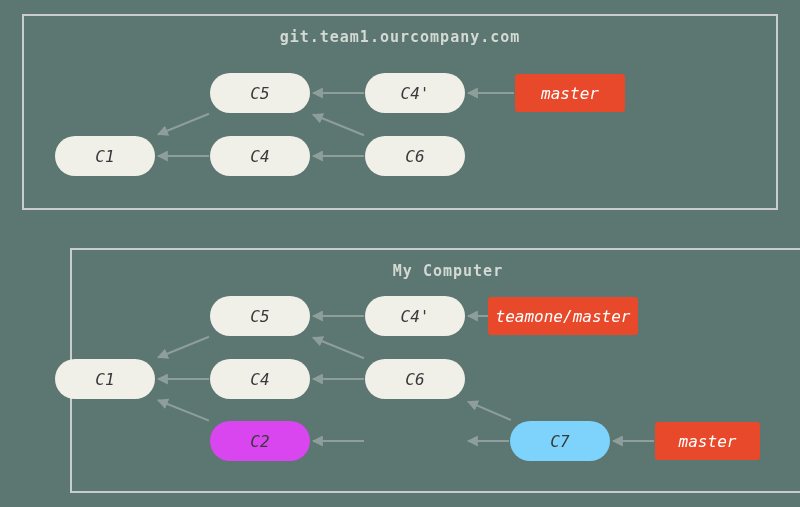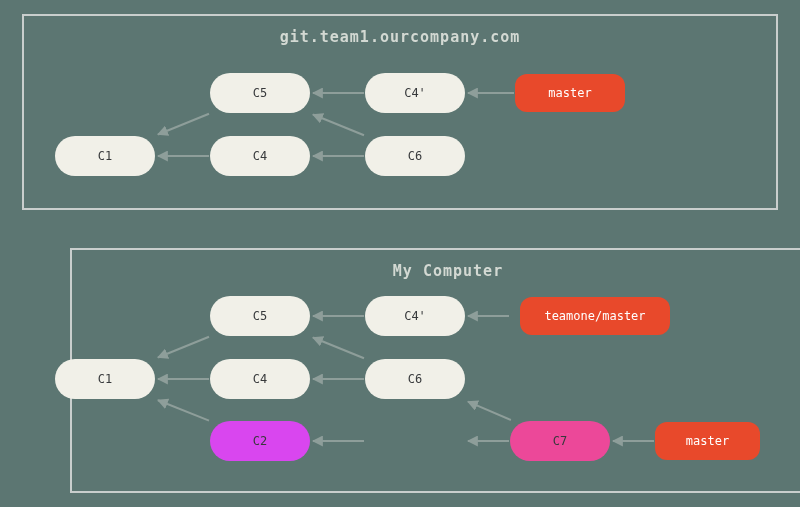--- a/index.html
+++ b/index.html
@@ -33,26 +33,27 @@
     font-weight: bold;
     letter-spacing: 1px;
     font-family: "DejaVu Sans Mono", "Liberation Mono", monospace;
   }
   .node {
     position: absolute;
     z-index: 2;
     display: flex;
     align-items: center;
     justify-content: center;
-    font-size: 12px;
+    font-size: 16px;
     box-sizing: border-box;
     white-space: nowrap;
+    font-style: italic;
   }
   .node.commit { border-radius: 20px; }
-  .node.branch { border-radius: 12px; }
+  .node.branch { border-radius: 3px; }
 </style>
 </head>
 <body>
 
 <div class="stage" id="stage" style="background: rgb(92, 118, 114);">
   <svg class="edges" id="edges" width="800" height="507">
     <defs>
       <marker id="arrowhead" viewBox="0 0 10 10" refX="9" refY="5" markerWidth="5.5" markerHeight="5.5" orient="auto">
         <path id="arrowhead-path" d="M0,0 L10,5 L0,10 z" fill="#8e9e9a"></path>
       </marker>
@@ -84,20 +85,20 @@
     <h2 class="panel-title" style="color: rgb(211, 217, 211);">My Computer</h2>
   </section>
 <div class="node commit" style="left: 210px; top: 73px; width: 100px; height: 40px; background: rgb(241, 240, 232); color: rgb(55, 57, 59);">C5</div>
     <div class="node commit" style="left: 365px; top: 73px; width: 100px; height: 40px; background: rgb(241, 240, 232); color: rgb(55, 57, 59);">C4'</div>
     <div class="node branch" style="left: 515px; top: 74px; width: 110px; height: 38px; background: rgb(232, 73, 43); color: rgb(255, 255, 255);">master</div>
     <div class="node commit" style="left: 55px; top: 136px; width: 100px; height: 40px; background: rgb(241, 240, 232); color: rgb(55, 57, 59);">C1</div>
     <div class="node commit" style="left: 210px; top: 136px; width: 100px; height: 40px; background: rgb(241, 240, 232); color: rgb(55, 57, 59);">C4</div>
     <div class="node commit" style="left: 365px; top: 136px; width: 100px; height: 40px; background: rgb(241, 240, 232); color: rgb(55, 57, 59);">C6</div>
     <div class="node commit" style="left: 210px; top: 296px; width: 100px; height: 40px; background: rgb(241, 240, 232); color: rgb(55, 57, 59);">C5</div>
     <div class="node commit" style="left: 365px; top: 296px; width: 100px; height: 40px; background: rgb(241, 240, 232); color: rgb(55, 57, 59);">C4'</div>
-    <div class="node branch" style="left: 520px; top: 297px; width: 150px; height: 38px; background: rgb(232, 73, 43); color: rgb(255, 255, 255);">teamone/master</div>
+    <div class="node branch" style="left: 488px; top: 297px; width: 150px; height: 38px; background: rgb(232, 73, 43); color: rgb(255, 255, 255);">teamone/master</div>
     <div class="node commit" style="left: 55px; top: 359px; width: 100px; height: 40px; background: rgb(241, 240, 232); color: rgb(55, 57, 59);">C1</div>
     <div class="node commit" style="left: 210px; top: 359px; width: 100px; height: 40px; background: rgb(241, 240, 232); color: rgb(55, 57, 59);">C4</div>
     <div class="node commit" style="left: 365px; top: 359px; width: 100px; height: 40px; background: rgb(241, 240, 232); color: rgb(55, 57, 59);">C6</div>
     <div class="node commit" style="left: 210px; top: 421px; width: 100px; height: 40px; background: #d946ef; color: rgb(55, 57, 59);">C2</div>
-    <div class="node commit" style="left: 510px; top: 421px; width: 100px; height: 40px; background: #ec4899; color: rgb(55, 57, 59);">C7</div>
+    <div class="node commit" style="left: 510px; top: 421px; width: 100px; height: 40px; background: #7dd3fc; color: rgb(55, 57, 59);">C7</div>
     <div class="node branch" style="left: 655px; top: 422px; width: 105px; height: 38px; background: rgb(232, 73, 43); color: rgb(255, 255, 255);">master</div>
   </div>
 
 </body></html>

